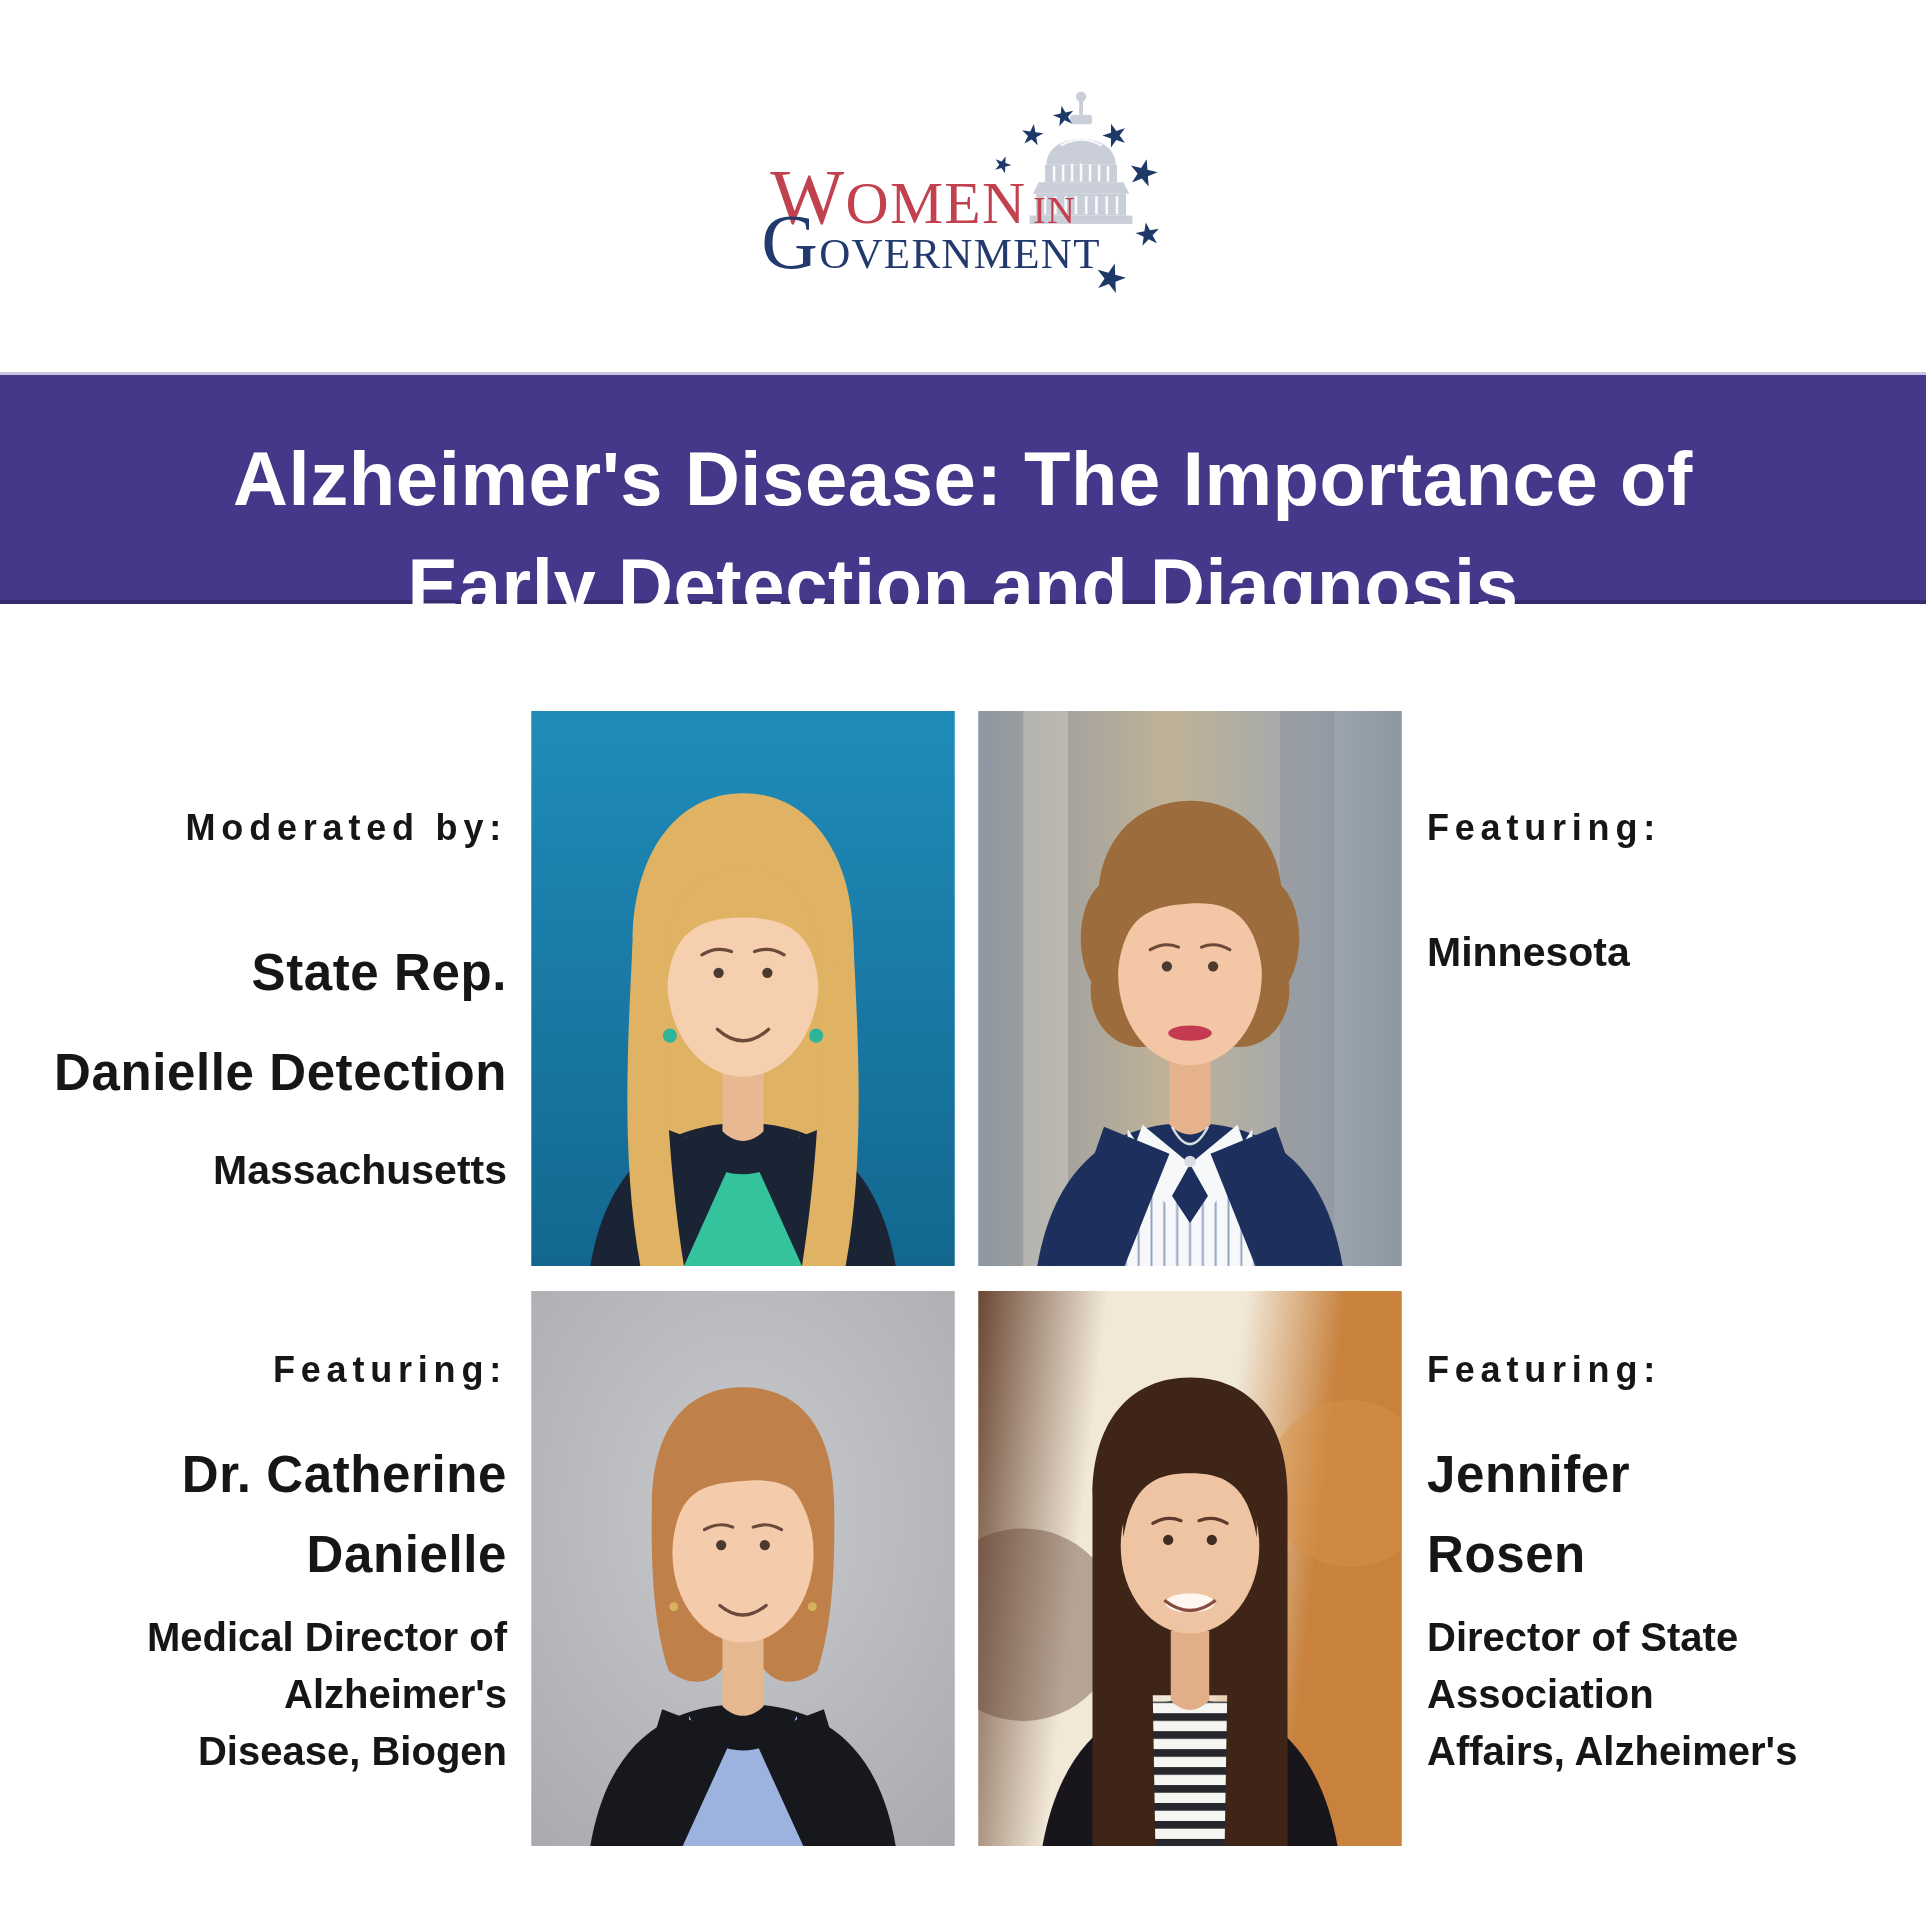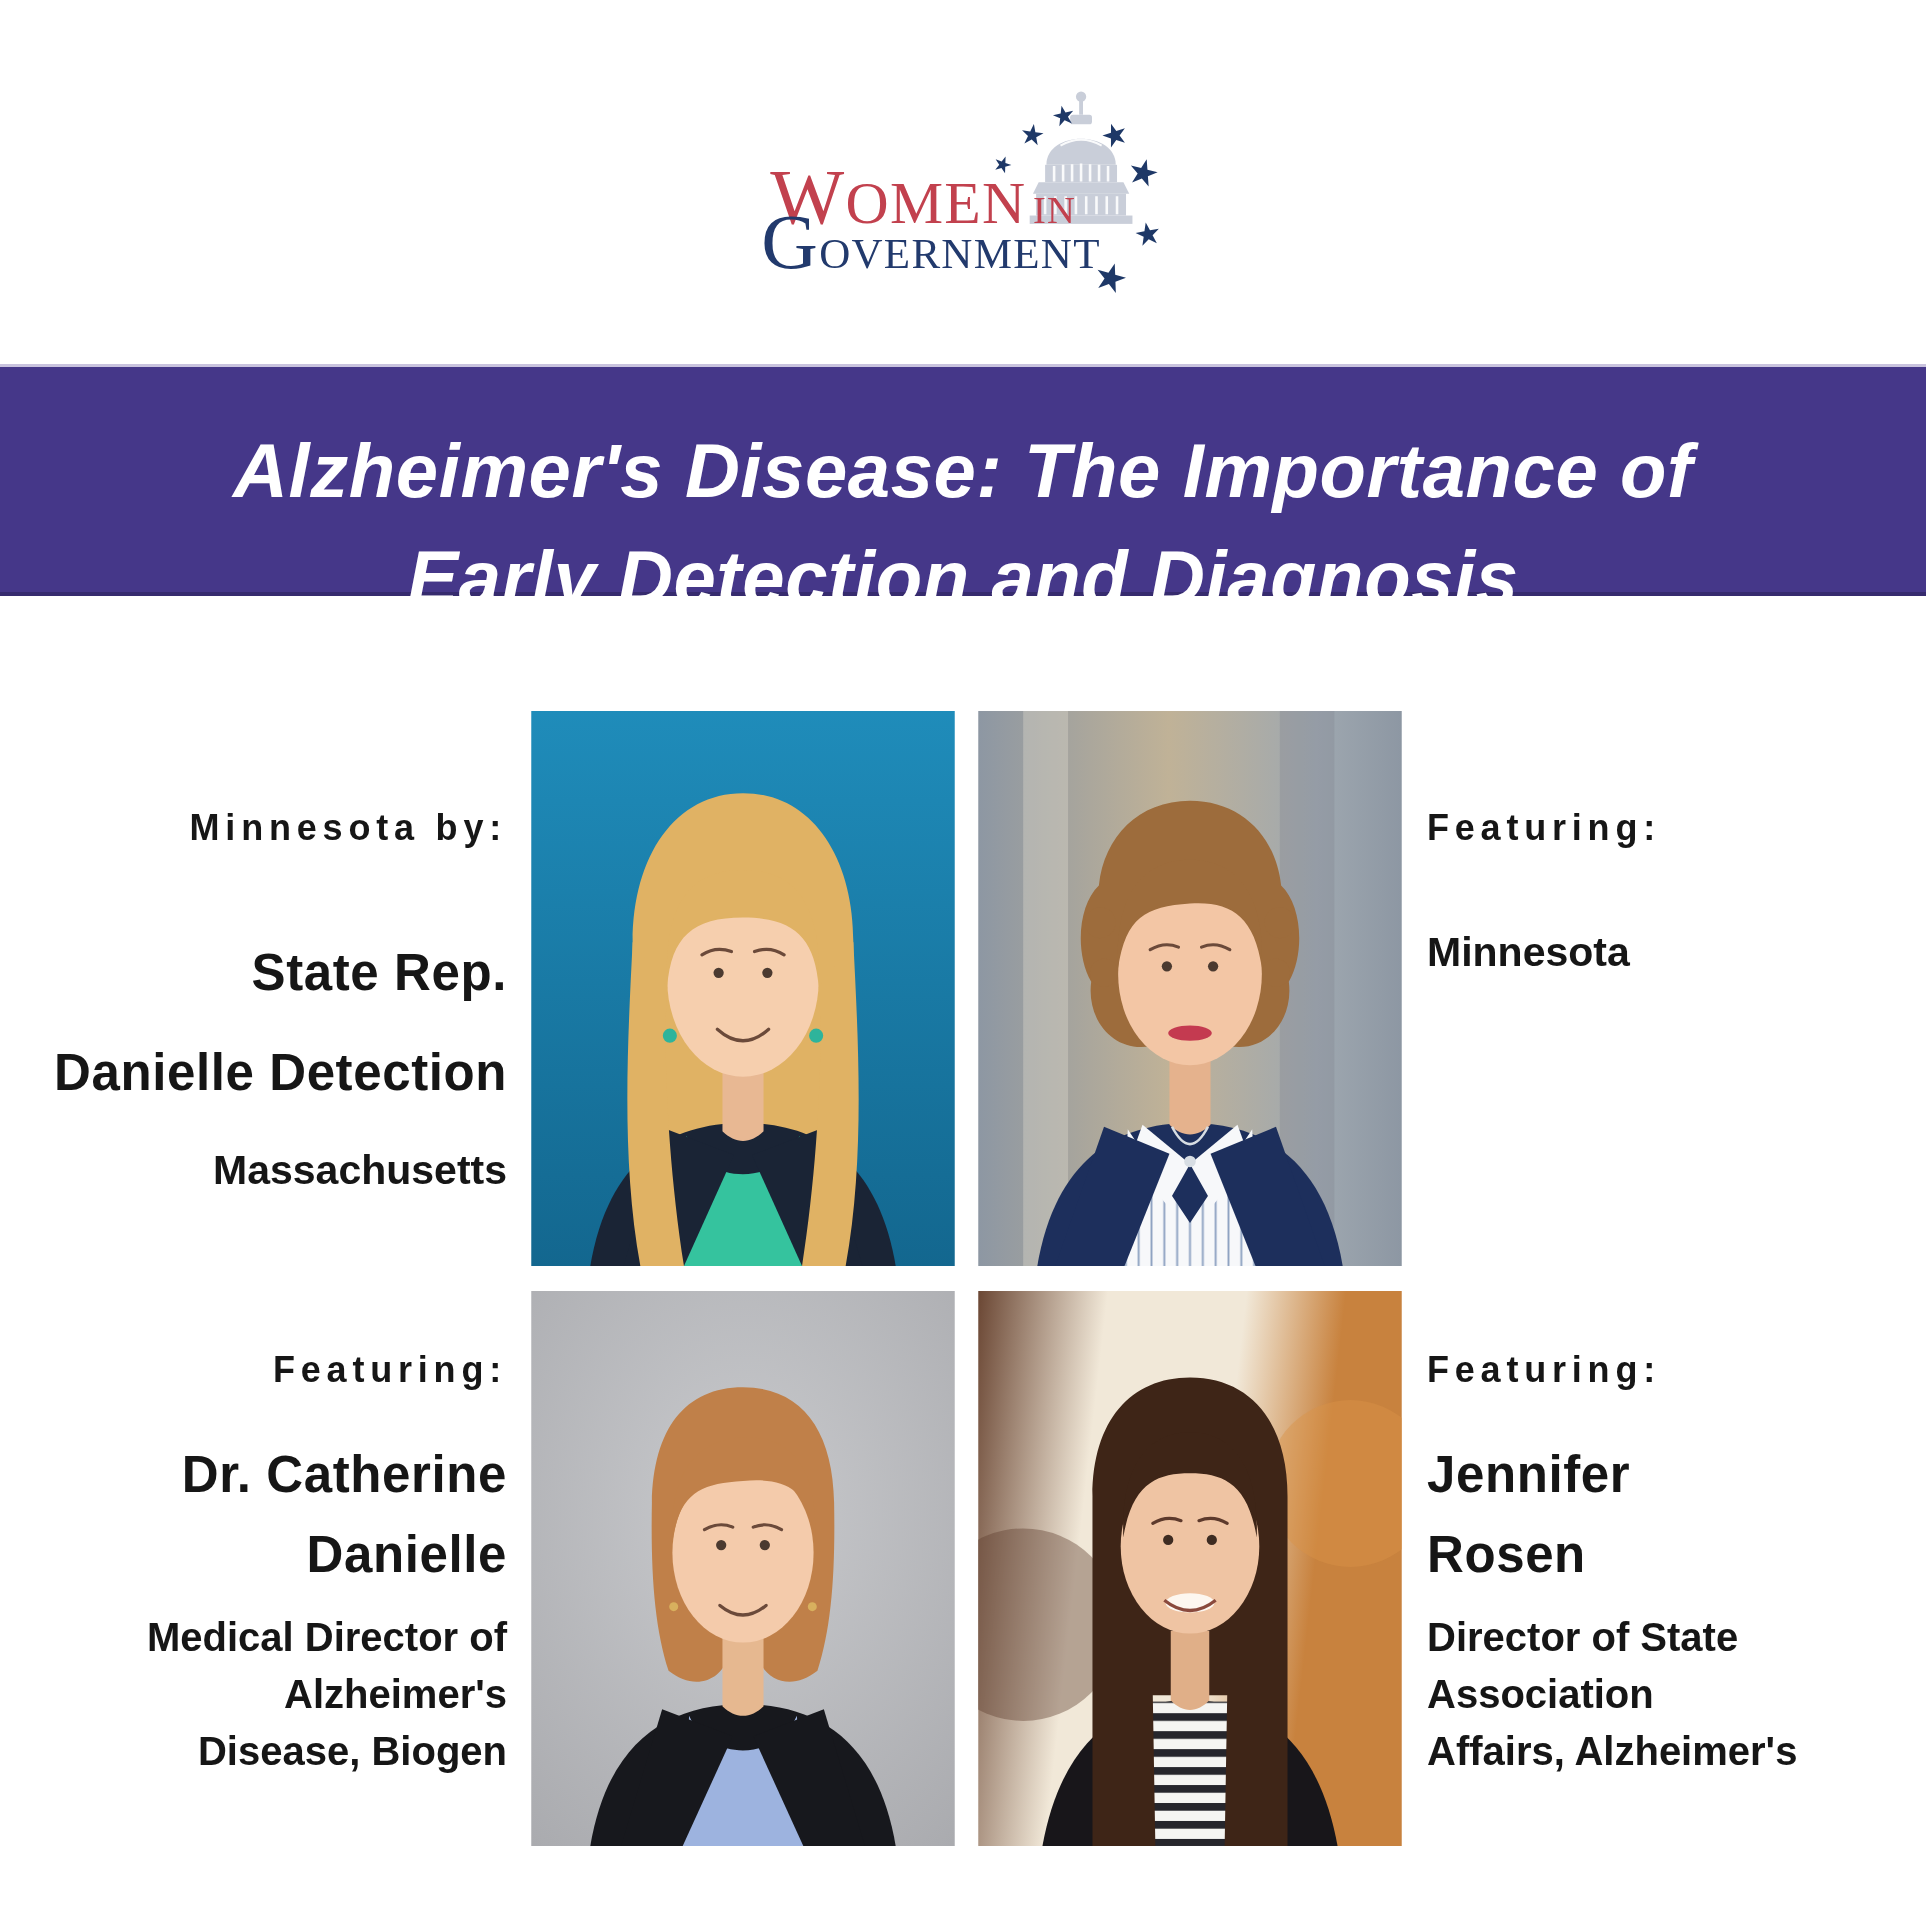--- a/index.html
+++ b/index.html
@@ -5,24 +5,24 @@
   html,body{margin:0;padding:0;background:#ffffff;}
   body{width:1926px;height:1926px;position:relative;font-family:"Liberation Sans",sans-serif;color:var(--body_text,#161616);}
   .poster{position:absolute;inset:0;background:#ffffff;overflow:hidden;}
 
   
   .logo{position:absolute;left:751px;top:51px;width:533px;height:270px;}
   .logo svg{width:100%;height:100%;display:block;}
   .logo text{font-family:"Liberation Serif",serif;}
 
   
-  .banner{position:absolute;left:0;top:364px;width:1926px;height:232px;
+  .banner{position:absolute;left:0;top:372px;width:1926px;height:232px;
           background:var(--banner_bg,#453789);
           border-top:3.2px solid #c9c3de;border-bottom:4.5px solid #362b6e;
-          box-sizing:border-box;font-style:italic;}
+          box-sizing:border-box;}
   .banner h1{margin:0;padding-top:50px;text-align:center;font-weight:700;
              font-size:76px;line-height:107px;color:var(--banner_text,#ffffff);letter-spacing:0.6px;}
 
   
   .portrait{position:absolute;width:424px;height:555px;margin:0;padding:0;}
   .portrait svg{width:100%;height:100%;display:block;}
   .pos-p1{left:531px;top:711px;}
   .pos-p2{left:978px;top:711px;}
   .pos-p3{left:531px;top:1291px;}
   .pos-p4{left:978px;top:1291px;}
@@ -88,21 +88,21 @@
   </div>
 
   <header class="banner">
     <h1>
       <span>Alzheimer's Disease: The Importance of</span><br>
       <span>Early Detection and Diagnosis</span>
     </h1>
   </header>
 
   <section class="speaker tb-top align-right pos-t1">
-    <div class="label">Minnesota by:</div>
+    <div class="label">Moderated by:</div>
     <div class="name">State Rep.</div>
     <div class="name">Danielle Detection</div>
     <div class="detail first">Massachusetts</div>
   </section>
 
   <section class="speaker tb-top align-left pos-t2">
     <div class="label">Featuring:</div>
     <div class="detail first">Minnesota</div>
   </section>
 

